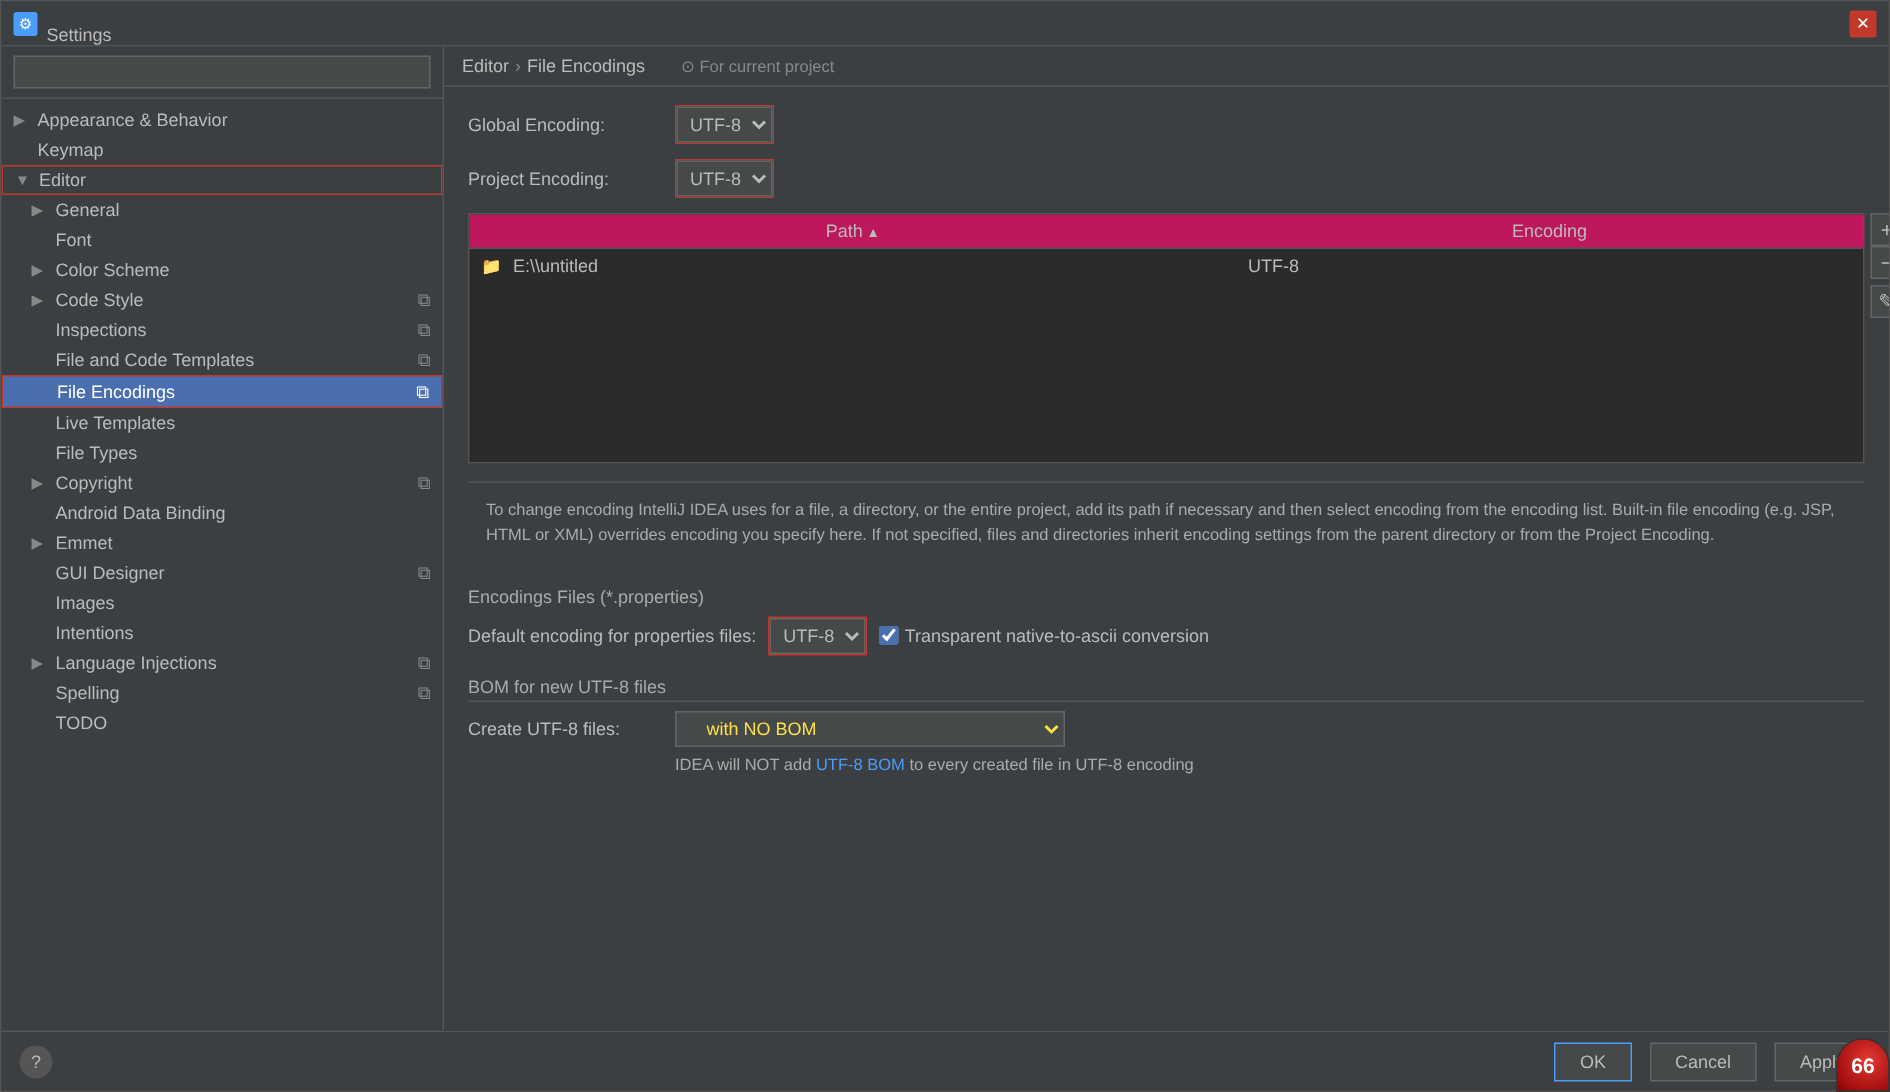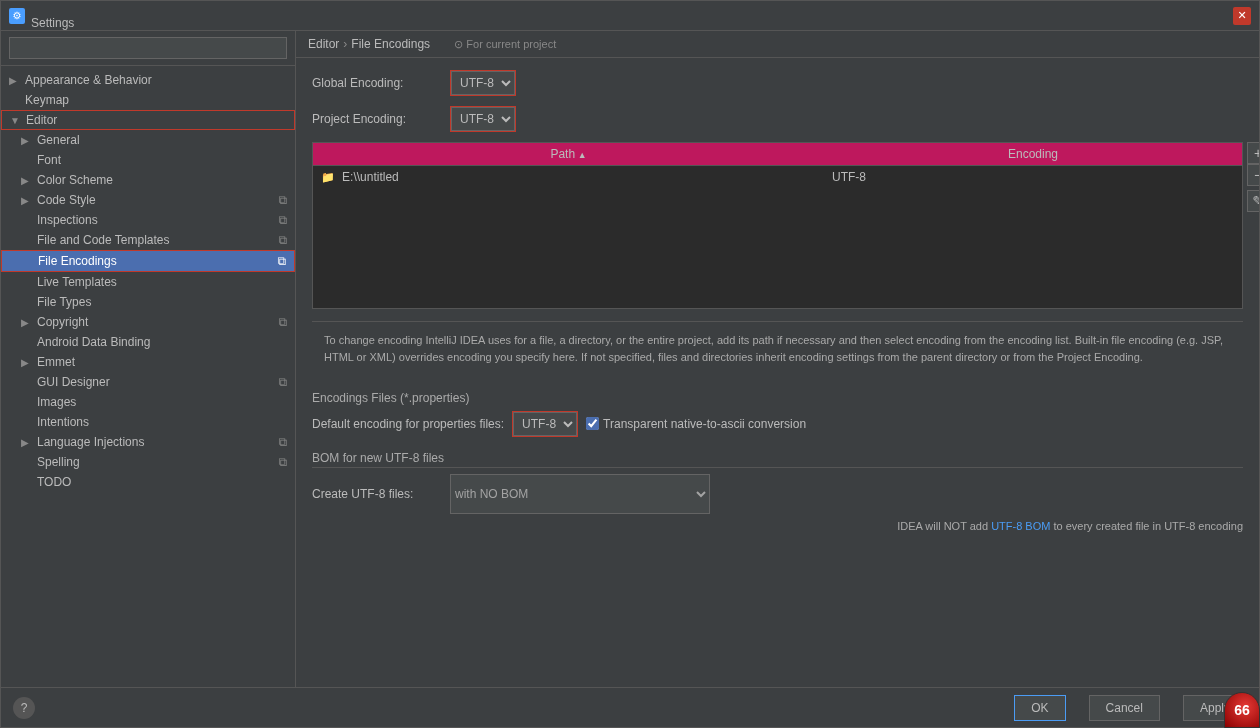--- a/index.html
+++ b/index.html
@@ -57,29 +57,29 @@
 
     .props-row { display: flex; align-items: center; gap: 8px; margin: 6px 0; }
     .props-label { color: #bbbbbb; font-size: 12px; }
     .checkbox-label { display: flex; align-items: center; gap: 4px; color: #bbbbbb; font-size: 12px; }
     .checkbox-input { accent-color: #4b6eaf; }
 
     .bom-section { margin-top: 14px; }
     .bom-header { color: #aaa; font-size: 12px; margin-bottom: 6px; padding-bottom: 2px; border-bottom: 1px solid #555; }
     .bom-row { display: flex; align-items: center; gap: 8px; margin: 6px 0; }
     .bom-label { color: #bbbbbb; font-size: 12px; width: 130px; }
-    .bom-select { background: #45494a; border: 1px solid #646464; color: #a3a3a3; padding: 2px 0; font-size: 12px; cursor: pointer; height: 40px; outline: none; width: 260px; }
-    .bom-note { color: #aaa; font-size: 11px; margin-left: 138px; margin-top: 2px; text-align: right; }
+    .bom-select { background: #45494a; border: 1px solid #646464; color: #fde047; padding: 2px 16px; font-size: 12px; cursor: pointer; height: 24px; outline: none; width: 260px; }
+    .bom-note { color: #aaa; font-size: 11px; margin-left: 138px; margin-top: 2px; }
     .bom-link { color: #4b9cf5; }
 
     
     .bottom-bar { height: 40px; background: #3c3f41; border-top: 1px solid #555; display: flex; align-items: center; justify-content: space-between; padding: 0 12px; flex-shrink: 0; }
     .bottom-left { display: flex; align-items: center; }
     .help-btn { width: 22px; height: 22px; border-radius: 50%; background: #555; border: none; color: #bbbbbb; font-size: 12px; cursor: pointer; display: flex; align-items: center; justify-content: center; }
-    .bottom-right { display: flex; gap: 23px; align-items: flex-end; }
+    .bottom-right { display: flex; gap: 12px; align-items: flex-end; }
     .dialog-btn { padding: 4px 16px; font-size: 12px; cursor: pointer; border: 1px solid #646464; background: #45494a; color: #bbbbbb; height: 26px; }
     .dialog-btn.ok-btn { border: 1px solid #4b9cf5; color: #bbbbbb; }
 
     
     ::-webkit-scrollbar { width: 8px; }
     ::-webkit-scrollbar-track { background: #3c3f41; }
     ::-webkit-scrollbar-thumb { background: #555; }
   </style>
 </head>
 <body>

